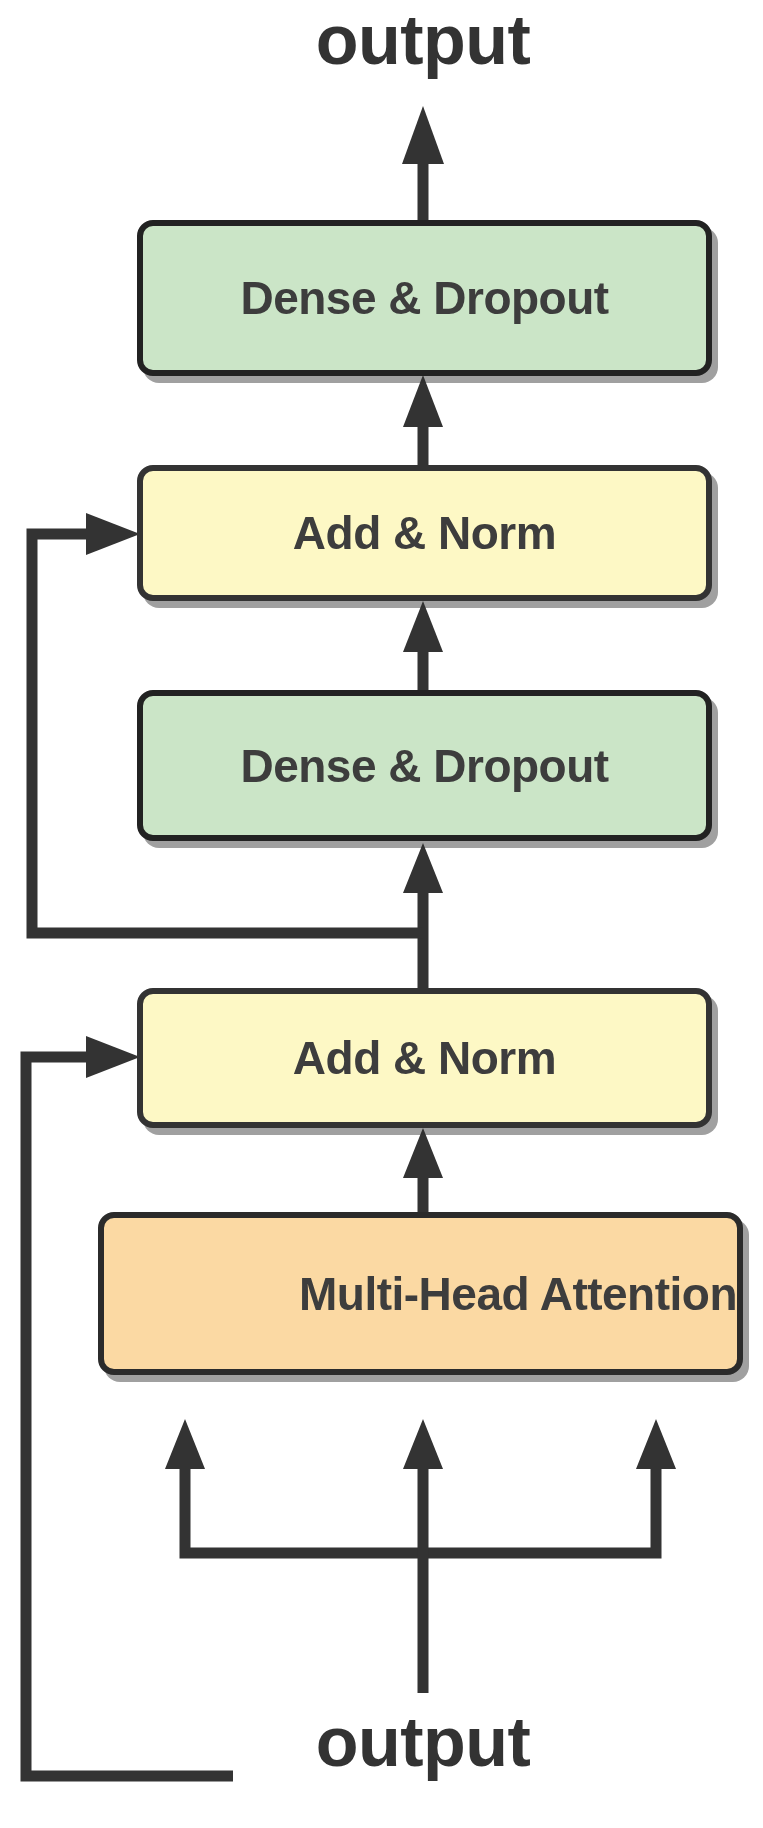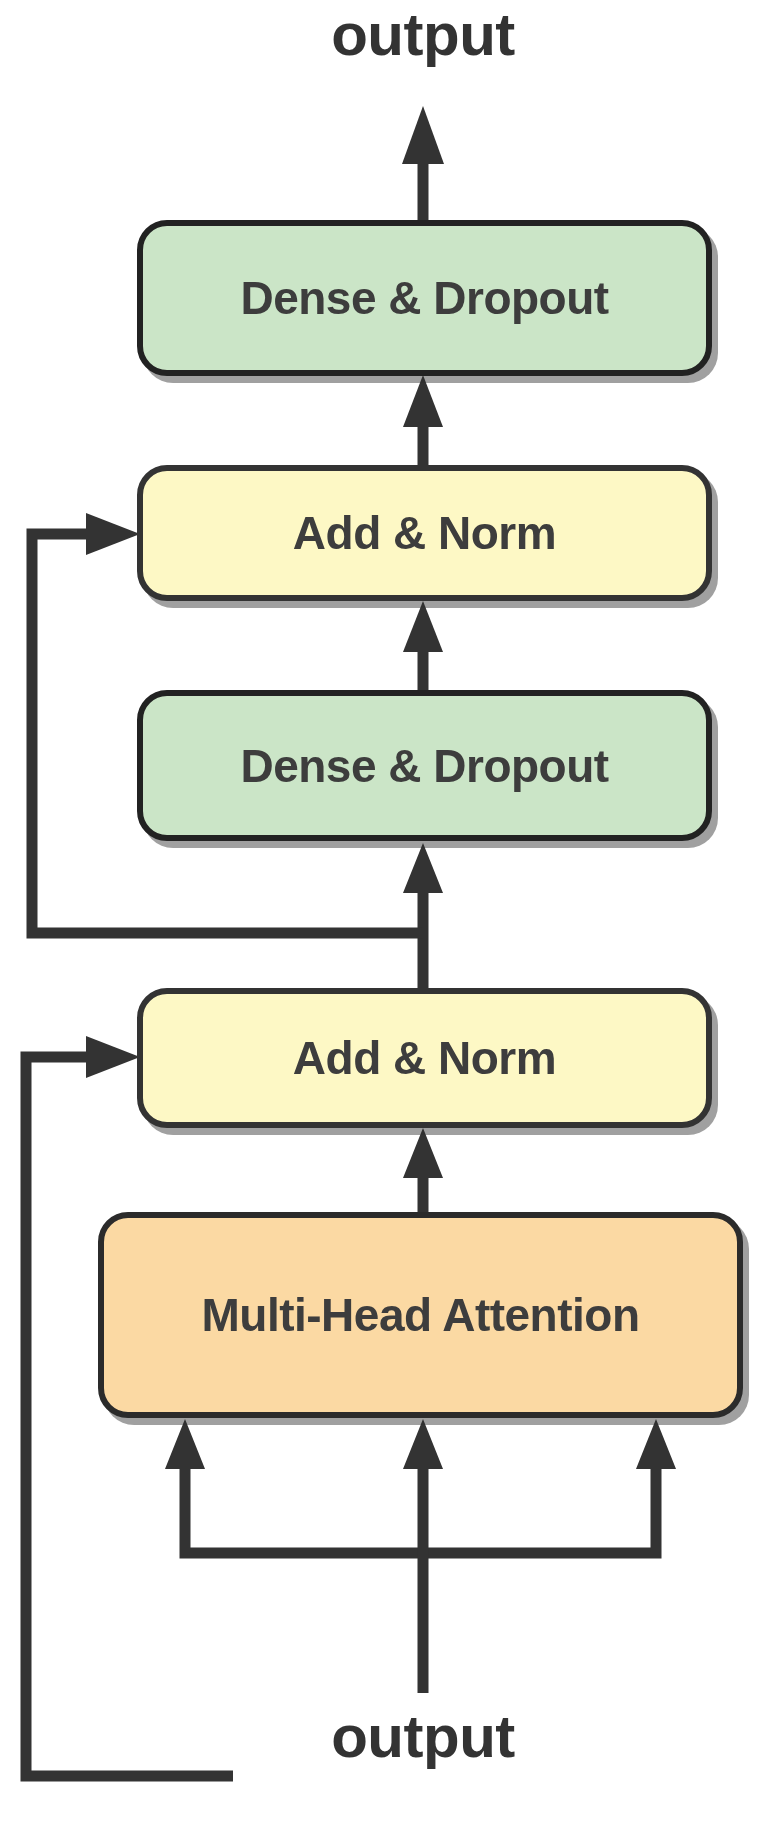--- a/index.html
+++ b/index.html
@@ -8,41 +8,41 @@
     width:763px;height:1828px;
     background:#ffffff;
     overflow:hidden;
     font-family:"Liberation Sans", sans-serif;
   }
   .connectors{position:absolute;left:0;top:0;}
   .box{
     position:absolute;
     box-sizing:border-box;
     border:6px solid #222222;
-    border-radius:30px;
+    border-radius:16px;
     display:flex;align-items:center;justify-content:center;
     box-shadow:6px 7px 0 rgba(45,45,45,0.45);
   }
   .box .box-label{
     font-size:46px;
     font-weight:700;
     color:#3d3d3d;
     letter-spacing:-0.5px;
     white-space:nowrap;
   }
   .green1{left:137px;top:220px;width:575px;height:156px;}
   .yellow1{left:137px;top:465px;width:575px;height:136px;border-color:#333333;}
   .green2{left:137px;top:690px;width:575px;height:151px;}
   .yellow2{left:137px;top:988px;width:575px;height:140px;border-color:#333333;}
-  .orange1{left:98px;top:1212px;width:645px;height:206px;border-color:#2b2b2b;}
+  .orange1{left:98px;top:1212px;width:645px;height:163px;border-color:#2b2b2b;justify-content:flex-end;}
   .io-label{
     position:absolute;
     left:123px;width:600px;
     text-align:center;
-    font-size:60px;
+    font-size:70px;
     font-weight:700;
     color:#333333;
     letter-spacing:-0.5px;
   }
   .output-label{top:0px;}
   .input-label{top:1702px;}
 </style>
 </head>
 <body>
 

